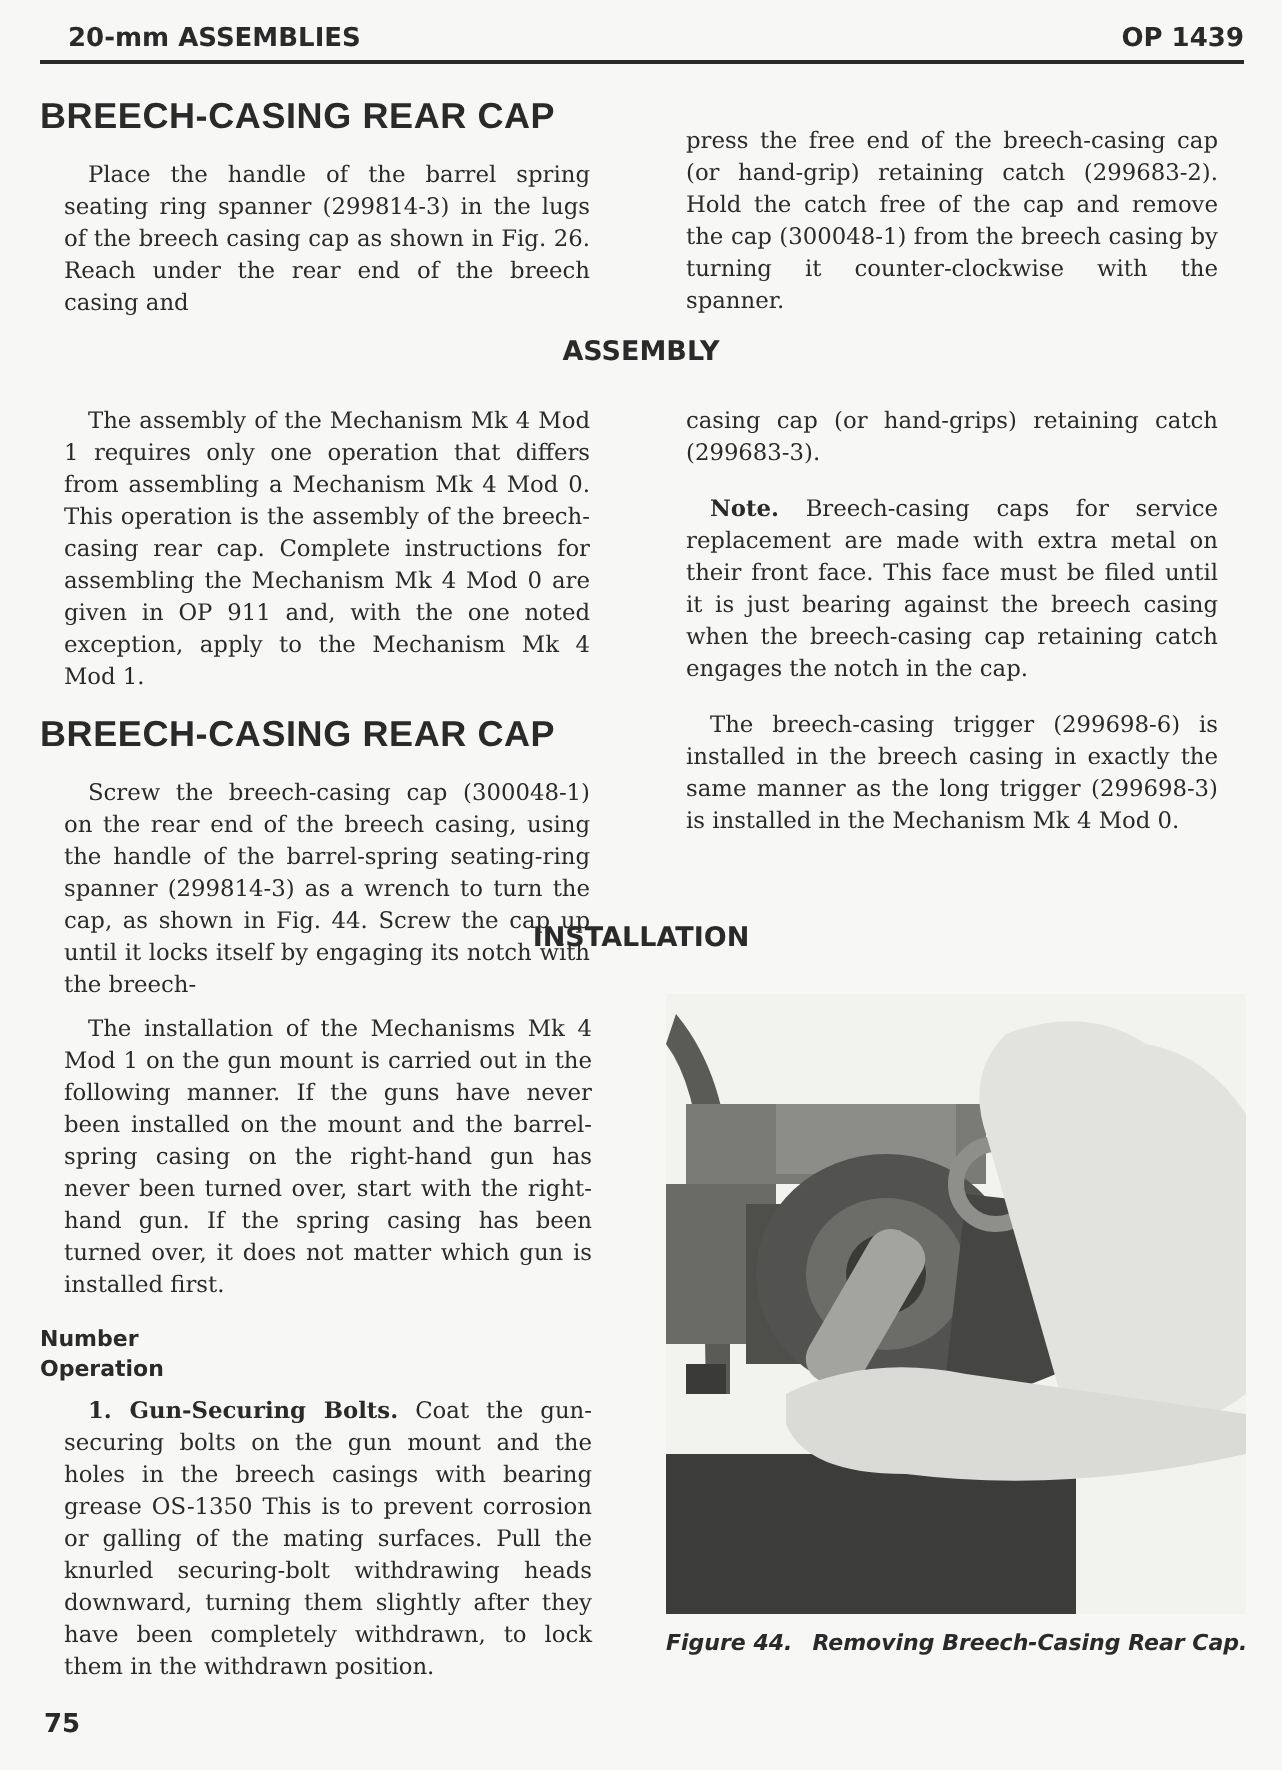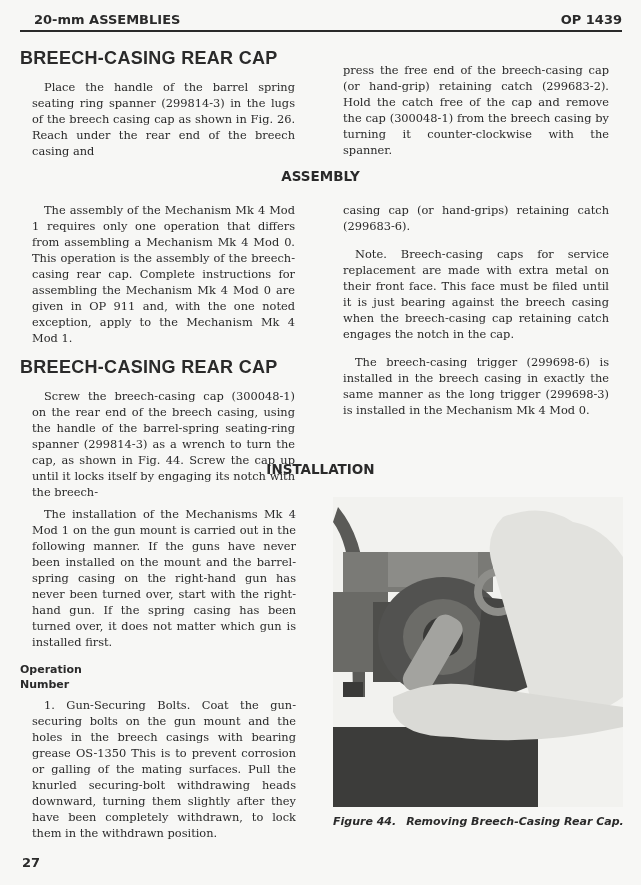--- a/index.html
+++ b/index.html
@@ -23,21 +23,21 @@
     font-family: Liberation Sans, sans-serif; font-weight: bold; font-size: 18px;
     letter-spacing: 0.3px; margin: 0; line-height: 18px;
   }
   .center-h {
     position: absolute; left: 0; width: 641px; text-align: center;
     font-family: "DejaVu Sans", sans-serif; font-weight: bold; font-size: 13.5px;
   }
   .opnum {
     font-family: "DejaVu Sans", sans-serif; font-weight: bold; font-size: 11px; line-height: 15px;
   }
-  b.run { font-weight: normal; }
+  b.run { font-weight: bold; }
   .figure {
     position: absolute; left: 333px; top: 497px; width: 290px; height: 310px;
     overflow: hidden; background: #dcdcd8;
   }
   .caption {
     position: absolute; left: 333px; top: 815px; width: 295px;
     font-family: "DejaVu Sans", sans-serif; font-style: italic; font-weight: bold; font-size: 11px;
   }
   .caption .gap { display: inline-block; width: 10px; }
   .pagenum {
@@ -63,32 +63,32 @@
 
 <div class="center-h" style="top:168px;">ASSEMBLY</div>
 
 <div class="col" style="left:20px; top:190px; width:287px;">
   <p>The assembly of the Mechanism Mk 4 Mod 1 requires only one operation that differs from assembling a Mechanism Mk 4 Mod 0. This operation is the assembly of the breech-casing rear cap. Complete instructions for assembling the Mechanism Mk 4 Mod 0 are given in OP 911 and, with the one noted exception, apply to the Mechanism Mk 4 Mod 1.</p>
   <h2 class="h2" style="margin-top:6px;">BREECH-CASING REAR CAP</h2>
   <p>Screw the breech-casing cap (300048-1) on the rear end of the breech casing, using the handle of the barrel-spring seating-ring spanner (299814-3) as a wrench to turn the cap, as shown in Fig. 44. Screw the cap up until it locks itself by engaging its notch with the breech-</p>
 </div>
 
 <div class="col" style="left:331px; top:190px; width:290px;">
-  <p style="text-indent:0">casing cap (or hand-grips) retaining catch (299683-6).</p>
+  <p style="text-indent:0">casing cap (or hand-grips) retaining catch (299683-3).</p>
   <p style="margin-top:8px;"><b class="run">Note.</b> <span>Breech-casing caps for service replacement are made with extra metal on their front face. This face must be filed until it is just bearing against the breech casing when the breech-casing cap retaining catch engages the notch in the cap.</span></p>
   <p>The breech-casing trigger (299698-6) is installed in the breech casing in exactly the same manner as the long trigger (299698-3) is installed in the Mechanism Mk 4 Mod 0.</p>
 </div>
 
 <div class="center-h" style="top:461px;">INSTALLATION</div>
 
 <div class="col" style="left:20px; top:494px; width:288px;">
   <p>The installation of the Mechanisms Mk 4 Mod 1 on the gun mount is carried out in the following manner. If the guns have never been installed on the mount and the barrel-spring casing on the right-hand gun has never been turned over, start with the right-hand gun. If the spring casing has been turned over, it does not matter which gun is installed first.</p>
   <div style="margin-top:7px;">
+    <div class="opnum">Number</div>
     <div class="opnum">Operation</div>
-    <div class="opnum">Number</div>
   </div>
   <p style="margin-top:5px;"><b class="run">1. Gun-Securing Bolts.</b> <span>Coat the gun-securing bolts on the gun mount and the holes in the breech casings with bearing grease OS-1350 This is to prevent corrosion or galling of the mating surfaces. Pull the knurled securing-bolt withdrawing heads downward, turning them slightly after they have been completely withdrawn, to lock them in the withdrawn position.</span></p>
 </div>
 
 <div class="figure">
   <svg width="290" height="310" viewBox="0 0 290 310">
     <rect x="0" y="0" width="290" height="310" fill="#f2f2ef"></rect>
     <rect x="0" y="230" width="205" height="80" fill="#3c3c3a"></rect>
     <path d="M5 10 Q30 40 32 90 L32 200 L20 200 L18 90 Q15 45 0 25 Z" fill="#5a5a57"></path>
     <rect x="10" y="55" width="150" height="40" fill="#7a7a76"></rect>
@@ -103,13 +103,13 @@
     <circle cx="165" cy="95" r="20" fill="none" stroke="#8e8e8a" stroke-width="8"></circle>
     <path d="M170 20 Q210 5 240 25 Q270 30 290 60 L290 200 Q250 230 200 210 L160 70 Q150 40 170 20 Z" fill="#e2e2de"></path>
     <path d="M60 200 Q100 180 150 190 Q220 200 290 210 L290 230 Q200 250 120 240 Q70 240 60 215 Z" fill="#dadad6"></path>
     <rect x="10" y="185" width="20" height="15" fill="#3a3a38"></rect>
   </svg>
 </div>
 <div class="caption">
   <span>Figure 44.</span><span class="gap"></span><span>Removing Breech-Casing Rear Cap.</span>
 </div>
 
-<div class="pagenum">27</div>
+<div class="pagenum">75</div>
 
 </body></html>

